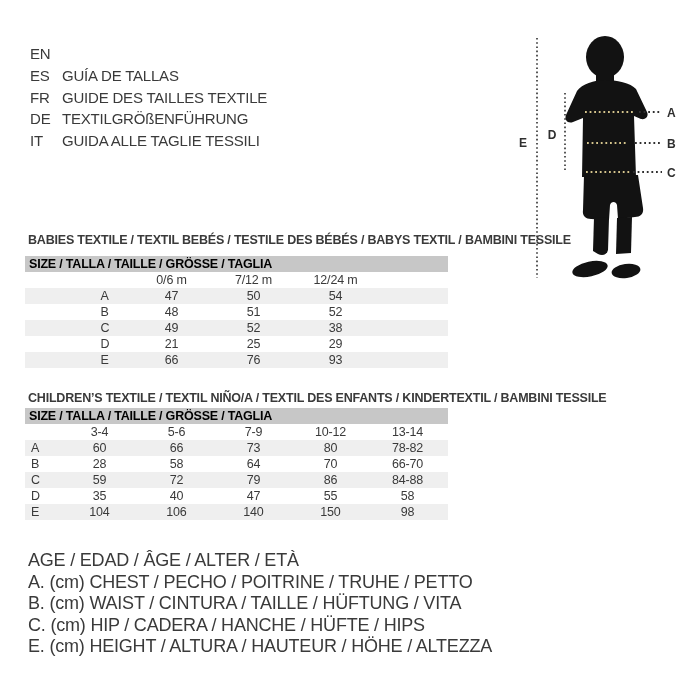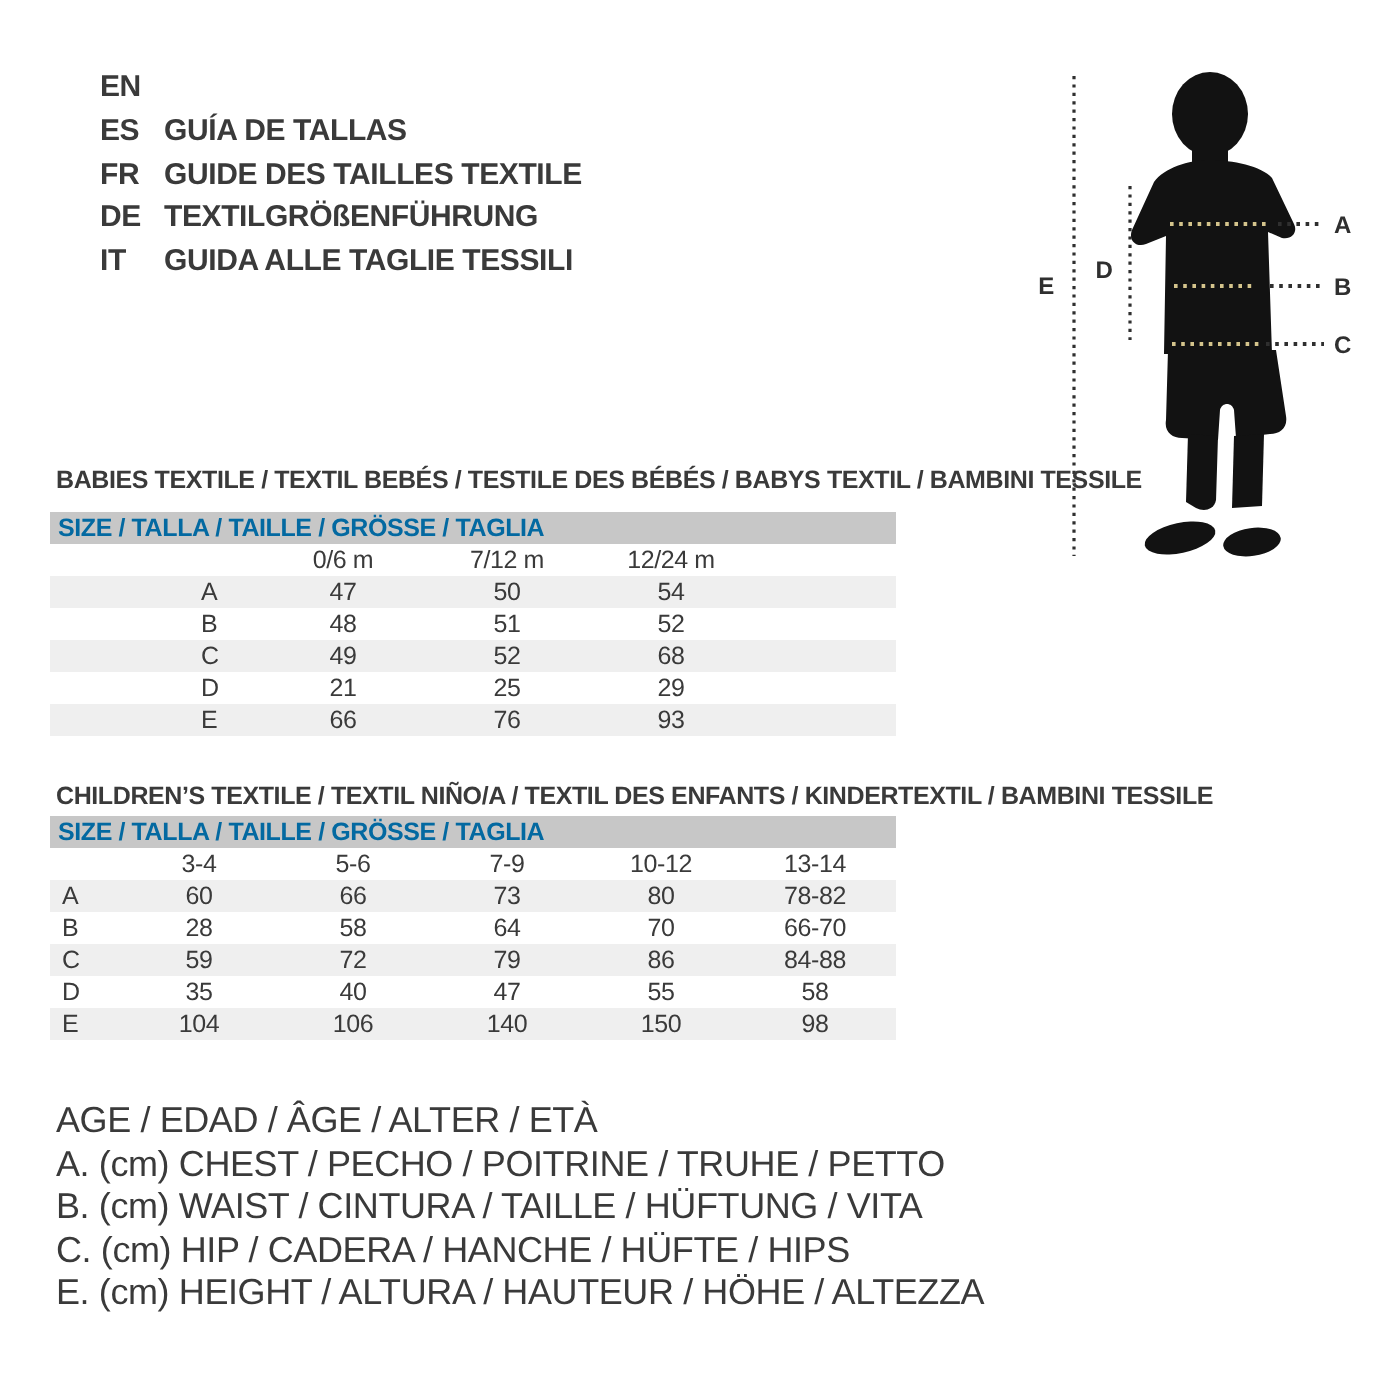--- a/index.html
+++ b/index.html
@@ -1,29 +1,29 @@
 <!DOCTYPE html>
 <html><head>
 <meta charset="utf-8">
 <style>
   html,body{margin:0;padding:0;background:#fff;}
   #page{position:relative;width:700px;height:700px;background:#ffffff;overflow:hidden;
         font-family:"Liberation Sans",sans-serif;color:#3a3a3a;letter-spacing:-0.2px;}
 
   
-  .hdr{position:absolute;left:30px;top:33px;font-size:15px;font-weight:bold;line-height:21.8px;margin-left:20px;}
+  .hdr{position:absolute;left:30px;top:43px;font-size:15px;font-weight:normal;line-height:21.8px;}
   .hdr-row{display:flex;}
   .hdr-code{width:32px;flex:0 0 32px;}
 
   
   .sec-title{position:absolute;left:28px;font-size:12.5px;font-weight:bold;white-space:nowrap;text-align:right;}
 
   
   .tbl{position:absolute;left:25px;width:423px;font-size:12.5px;}
-  .size-bar{background:#c7c7c7;height:16px;line-height:16px;padding-left:4px;font-weight:bold;color:#0369a1;}
+  .size-bar{background:#c7c7c7;height:16px;line-height:16px;padding-left:4px;font-weight:bold;color:#000000;}
   .trow{display:flex;height:16px;line-height:16px;align-items:center;justify-content:center;}
   .trow.alt{background:#efefef;}
   .cell-letter{width:34px;flex:0 0 34px;padding-left:4px;box-sizing:border-box;}
   .btbl .cell{width:82px;flex:0 0 82px;text-align:center;}
   .ctbl .cell{width:77px;flex:0 0 77px;text-align:center;}
   .thead{font-weight:normal;}
 
   
   .legend{position:absolute;left:28px;top:550px;font-size:18px;line-height:21.6px;white-space:nowrap;}
 
@@ -108,21 +108,21 @@
     <div class="trow">
       <span class="cell-letter">B</span>
       <span class="cell">48</span>
       <span class="cell">51</span>
       <span class="cell">52</span>
     </div>
     <div class="trow alt">
       <span class="cell-letter">C</span>
       <span class="cell">49</span>
       <span class="cell">52</span>
-      <span class="cell">68</span>
+      <span class="cell">38</span>
     </div>
     <div class="trow">
       <span class="cell-letter">D</span>
       <span class="cell">21</span>
       <span class="cell">25</span>
       <span class="cell">29</span>
     </div>
     <div class="trow alt">
       <span class="cell-letter">E</span>
       <span class="cell">66</span>

